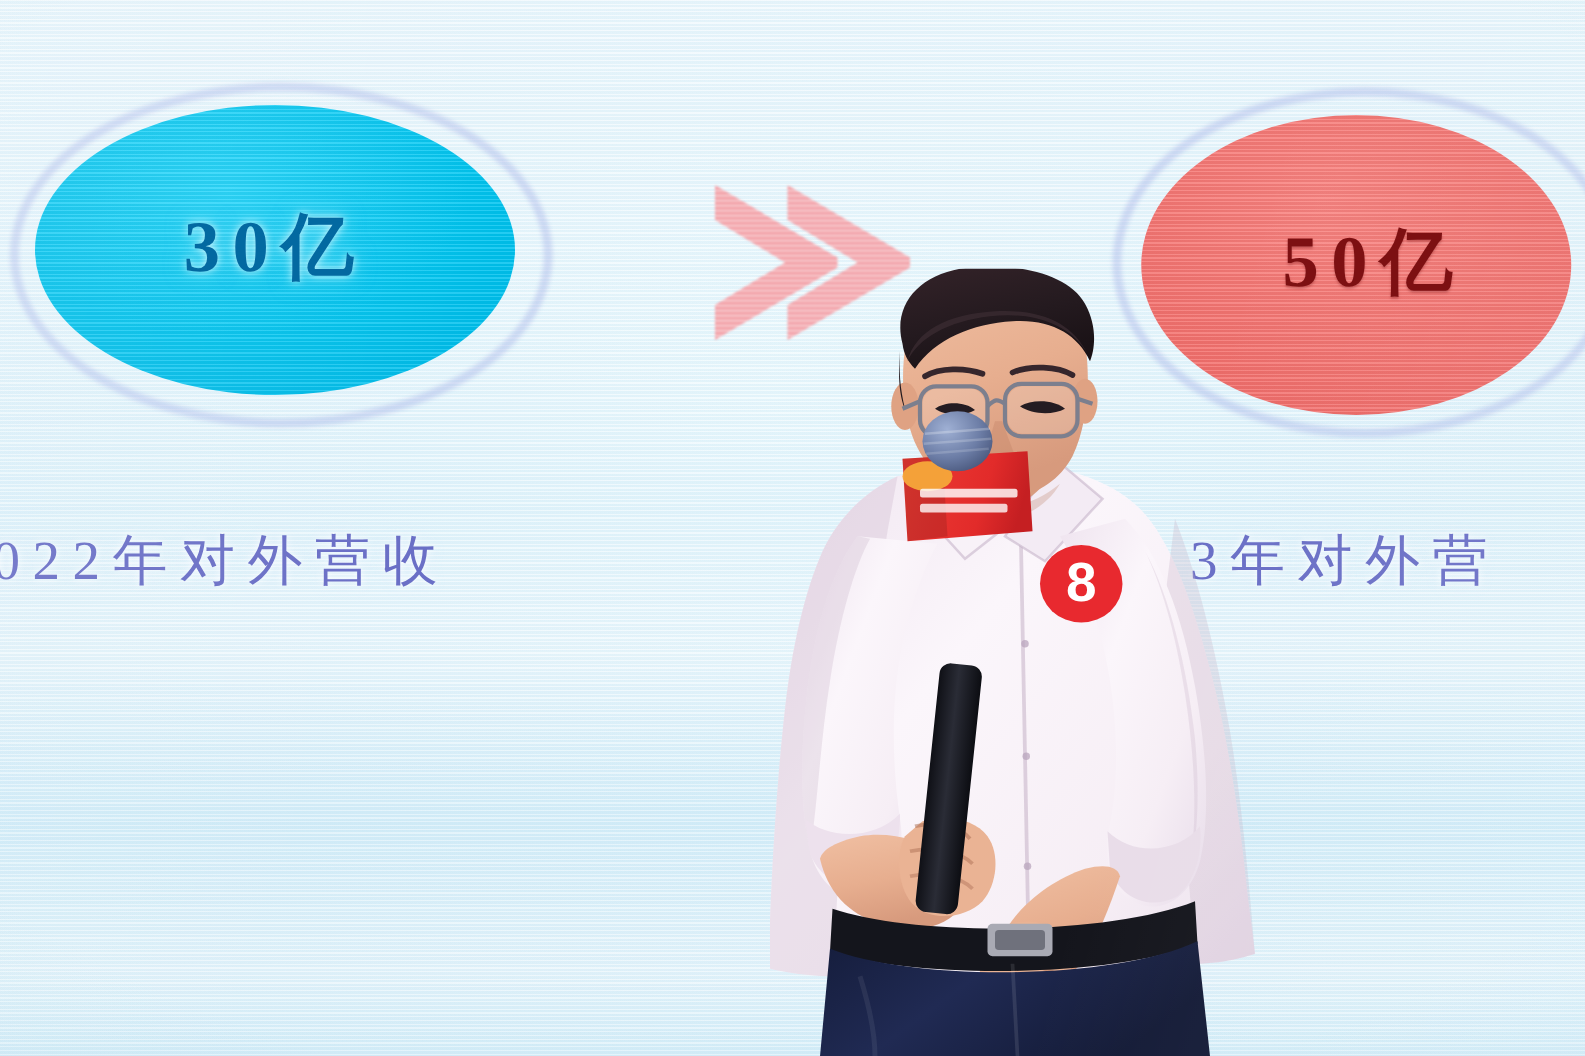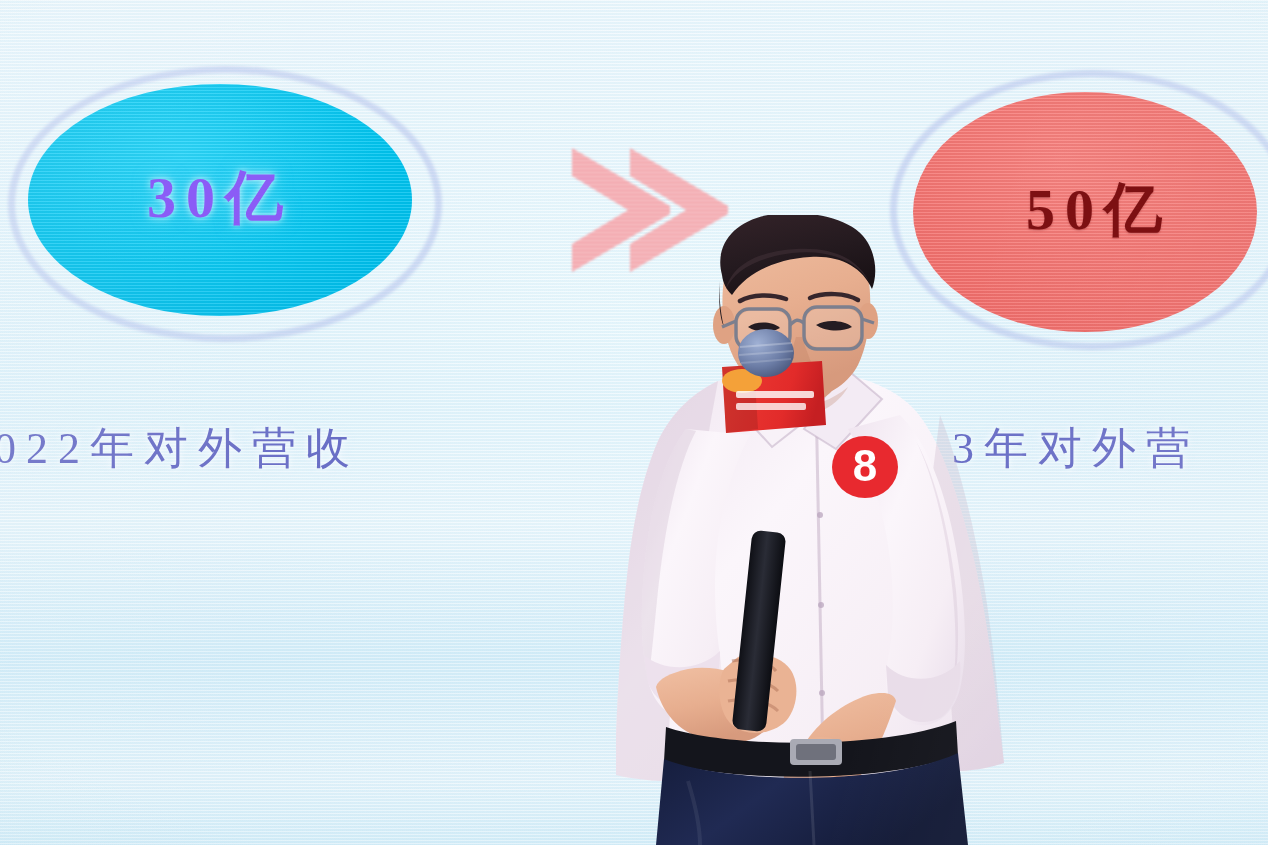--- a/index.html
+++ b/index.html
@@ -79,21 +79,21 @@
     font-size:58px;font-weight:700;letter-spacing:10px;
     white-space:nowrap;
     transform:translateY(-2px);
   }
 
   #bubble-left{left:28px;top:84px;width:384px;height:232px;}
   #bubble-left .body{
     background:radial-gradient(120% 120% at 40% 30%, #1ed4fa 0%, #00c6f1 42%, #00b9e9 78%, #00addf 100%);
   }
   #bubble-left .label{
-    color:#8b5cf6;
+    color:#0369a1;
     text-shadow:0 0 7px rgba(255,255,255,.75), 0 0 18px rgba(210,248,255,.5);
   }
 
   #bubble-right{left:913px;top:92px;width:344px;height:240px;}
   #bubble-right .body{
     background:radial-gradient(120% 120% at 42% 28%, #f9827f 0%, #f4726f 45%, #ef6765 80%, #ea5f5e 100%);
   }
   #bubble-right .label{
     color:#7d1012;
     text-shadow:0 1px 2px rgba(120,20,22,.35);

